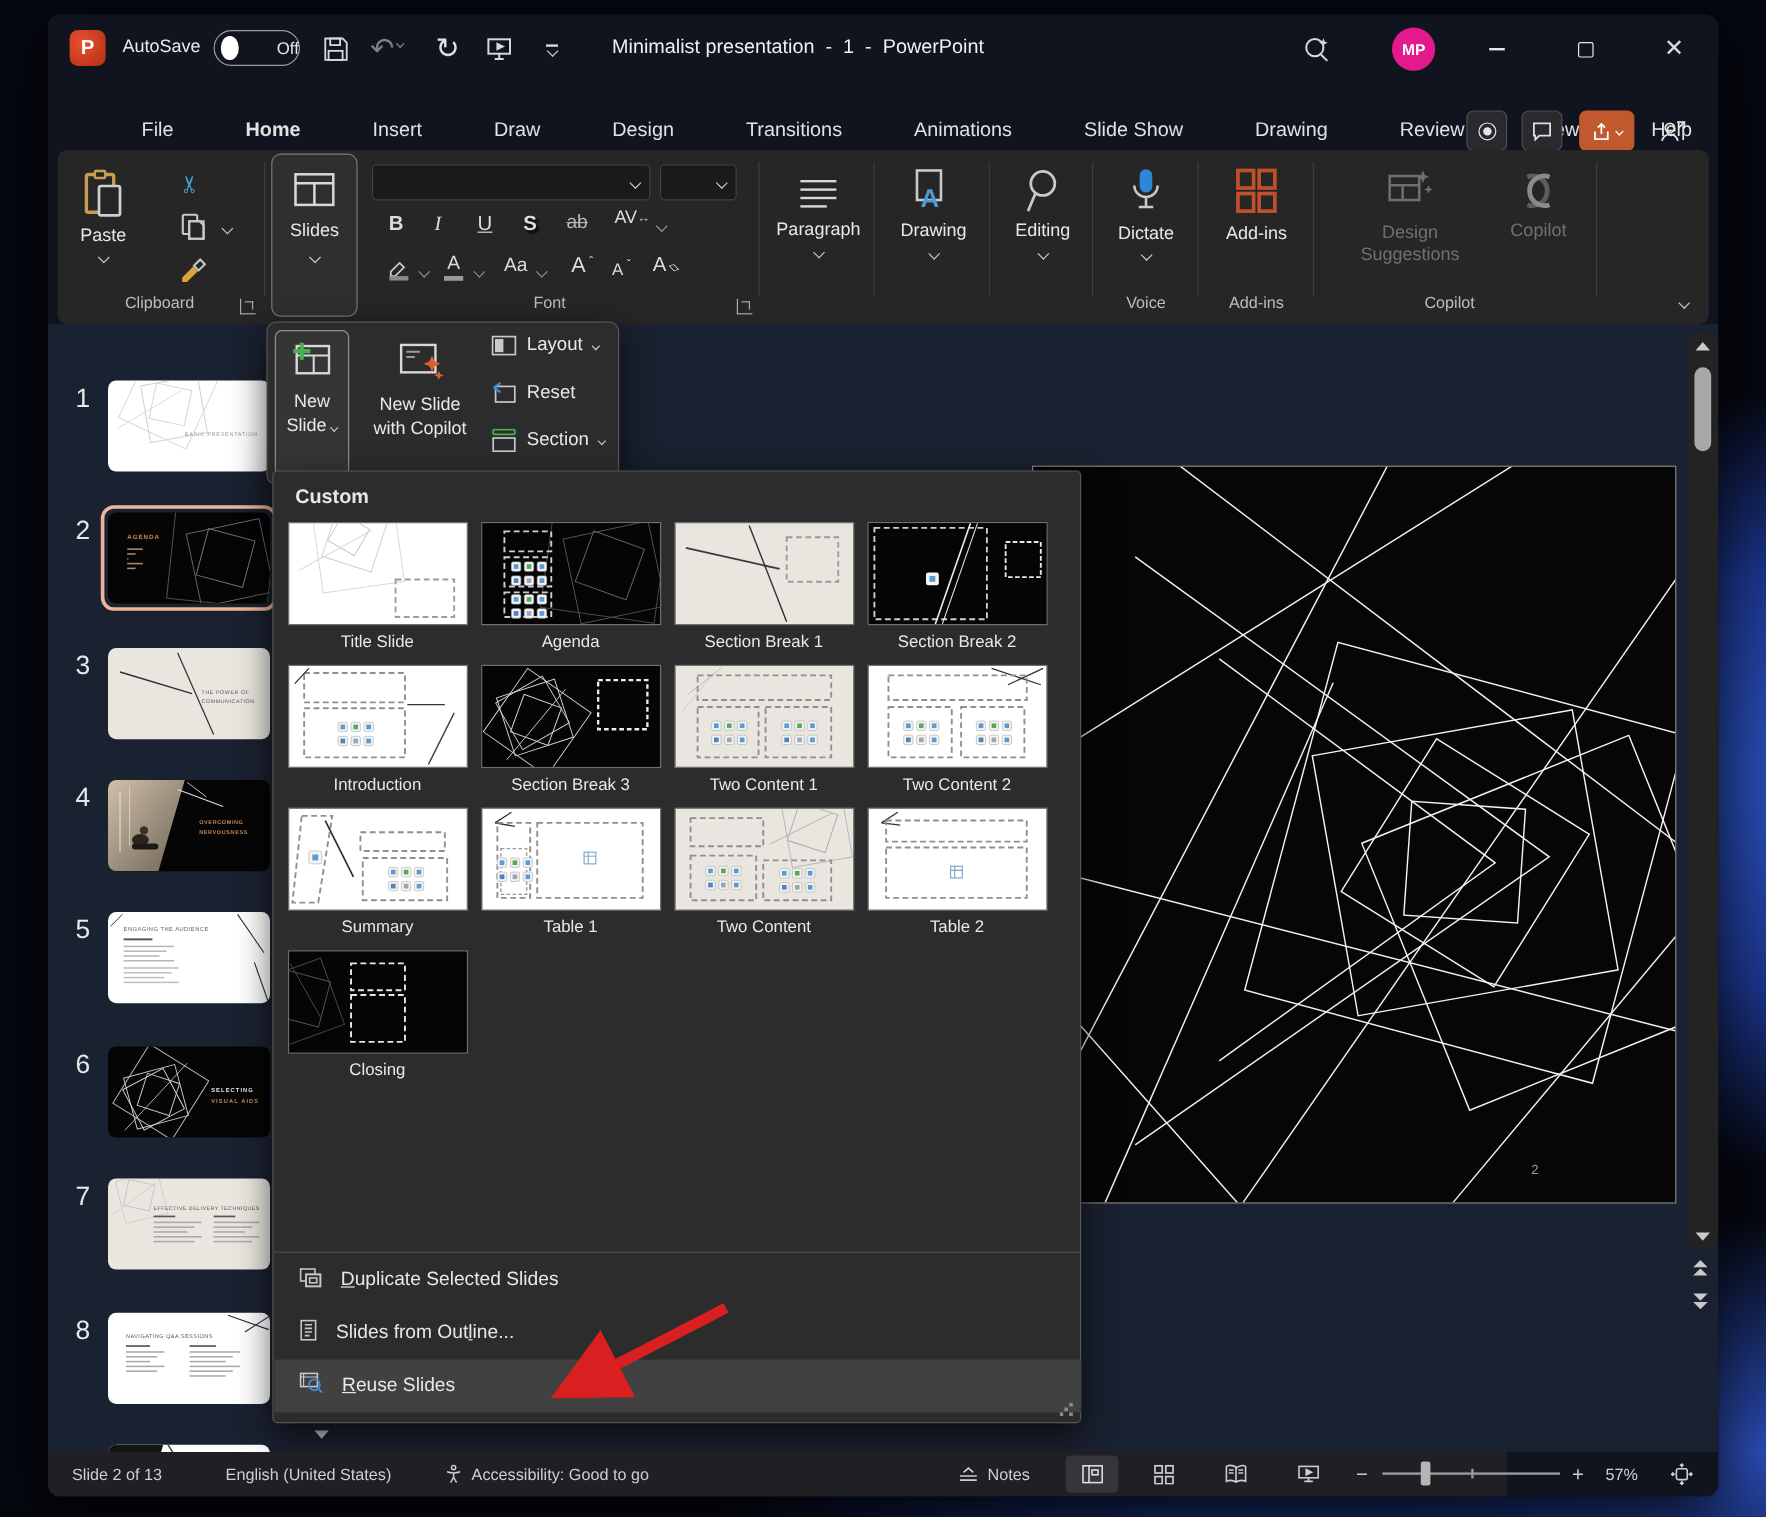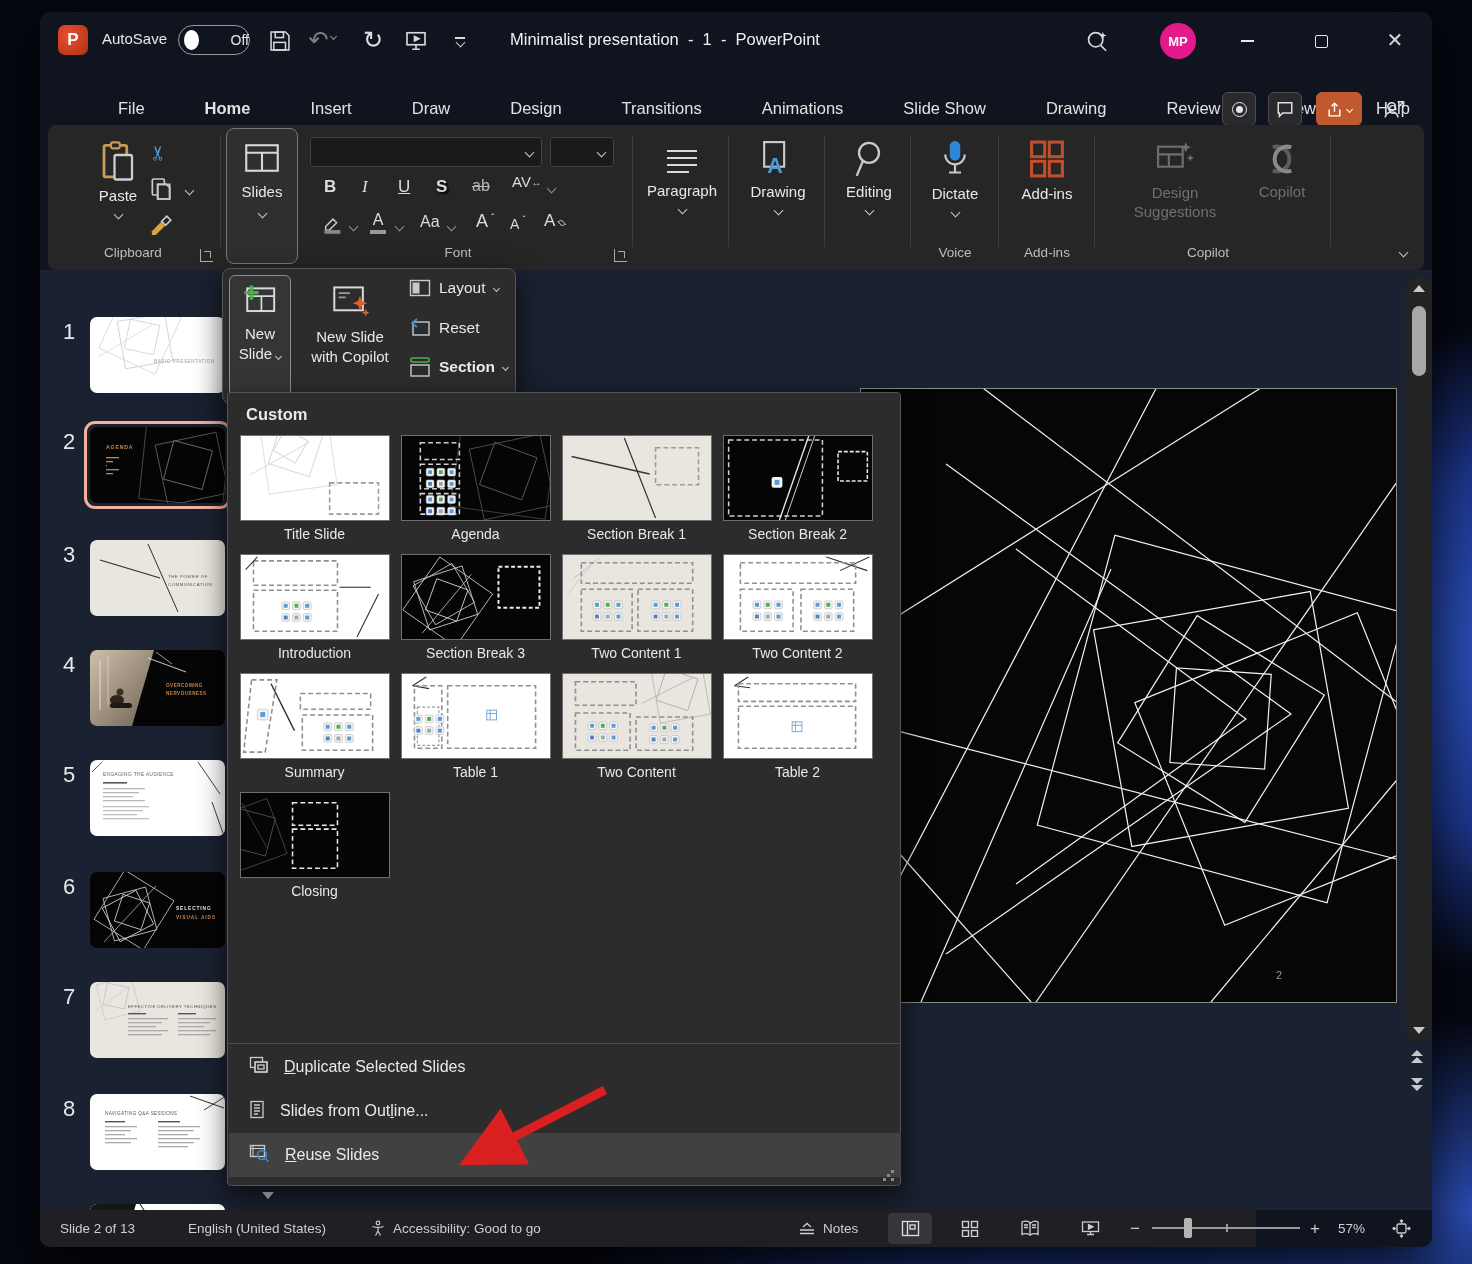--- a/index.html
+++ b/index.html
@@ -169,21 +169,21 @@
     <svg width="24" height="24" viewBox="0 0 20 20" fill="none" stroke="#e0e0e0" stroke-width="1.3">
         <circle cx="8" cy="8" r="3.2"></circle>
         <path d="M2.5 17c.8-3 2.8-4.5 5.5-4.5S12.7 14 13.5 17"></path>
         <path d="M13 4h5v4"></path>
         <path d="M18 4l-4 4"></path>
       </svg>
   </div>
 
   <div id="ribbon">
 
-    <div class="abs" style="left:40px;top:14px;width:60px;height:110px;text-align:center;">
+    <div class="abs" style="left:8px;top:14px;width:60px;height:110px;text-align:center;">
       <svg width="36" height="42" viewBox="0 0 20 24" style="margin-top:2px;">
           <rect x="2" y="2.5" width="13" height="18" rx="1" fill="none" stroke="#C89A52" stroke-width="1.6"></rect>
           <rect x="6" y="0.8" width="5" height="3.4" rx="1" fill="#262626" stroke="#C89A52" stroke-width="1.2"></rect>
           <rect x="8" y="8" width="10" height="14" rx="1" fill="#262626" stroke="#cfcfcf" stroke-width="1.3"></rect>
         </svg>
       <div class="rb-label">Paste</div>
       <span class="chv" style="margin-top:6px;"></span>
     </div>
     <div class="abs" style="left:102px;top:16px;font-size:20px;color:#4A9FD4;transform:rotate(-90deg);">✂</div>
     <div class="abs" style="left:102px;top:52px;">
@@ -530,21 +530,21 @@
       <span style="font-size:15.5px;">Layout</span>
         <span class="chv" style="width:5px;height:5px;"></span>
     </div>
     <div class="abs" style="left:186px;top:49px;display:flex;align-items:center;gap:8px;">
       <svg width="22" height="20" viewBox="0 0 22 20">
           <rect x="4" y="4" width="16" height="13" fill="none" stroke="#c9c9c9" stroke-width="1.4"></rect>
           <path d="M8 1L3 5l5 4" fill="none" stroke="#3E8FD6" stroke-width="1.8"></path>
         </svg>
       <span style="font-size:15.5px;">Reset</span>
     </div>
-    <div class="abs" style="left:186px;top:88px;display:flex;align-items:center;gap:8px;font-weight:bold;">
+    <div class="abs" style="left:186px;top:88px;display:flex;align-items:center;gap:8px;">
       <svg width="22" height="20" viewBox="0 0 22 20">
           <rect x="2" y="1" width="18" height="4" rx="1" fill="none" stroke="#4CAF50" stroke-width="1.6"></rect>
           <rect x="2" y="8" width="18" height="11" fill="none" stroke="#c9c9c9" stroke-width="1.4"></rect>
         </svg>
       <span style="font-size:15.5px;">Section</span>
         <span class="chv" style="width:5px;height:5px;"></span>
     </div>
   </div>
 
   <div class="popup" style="left:187px;top:380px;width:674px;height:794px;border-radius:4px;">

